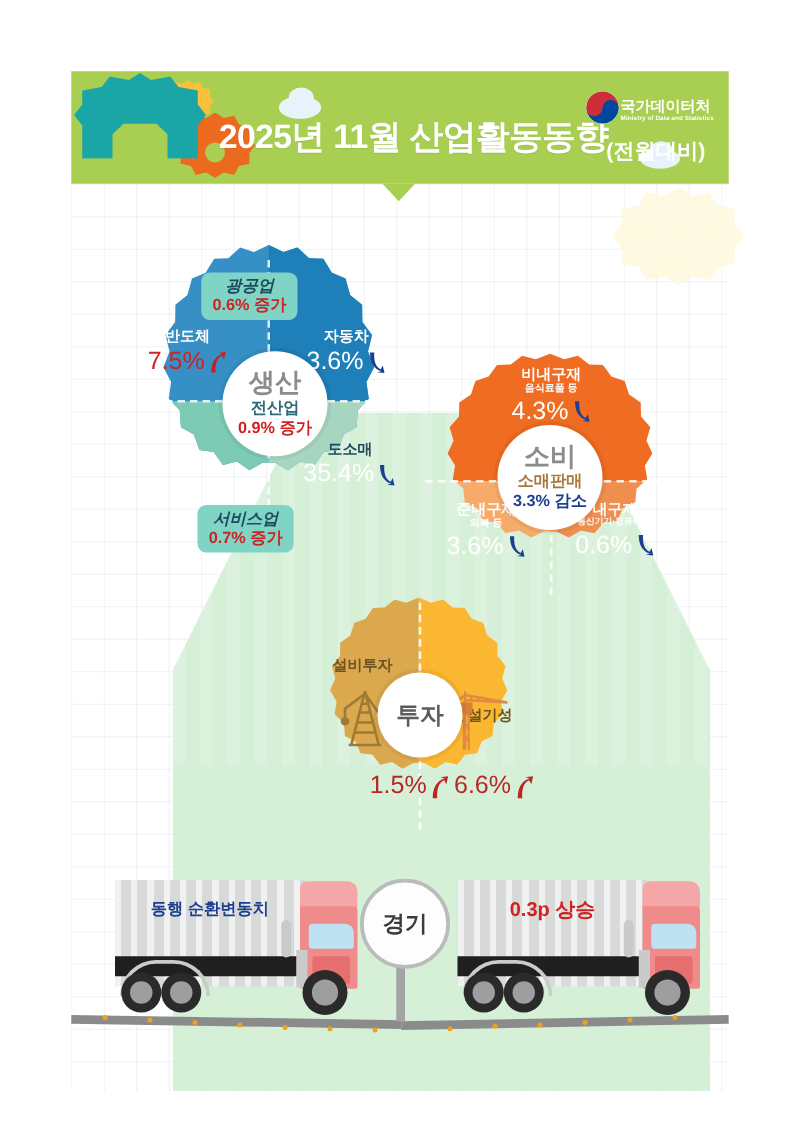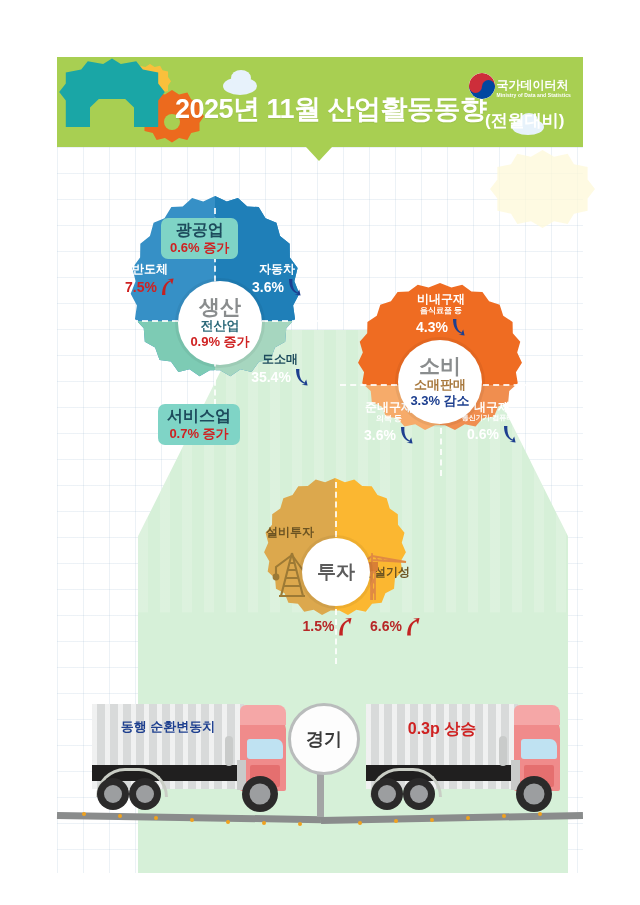--- a/index.html
+++ b/index.html
@@ -119,28 +119,28 @@
   #prod-wrap{position:absolute;left:108px;top:196px;width:214px;height:250px;}
   #prod-q-tl{position:absolute;left:0;top:0;width:214px;height:250px;background:#3690c6;}
   #prod-q-tr{position:absolute;left:107px;top:0;width:107px;height:125px;background:#1f7fb8;}
   #prod-q-bl{position:absolute;left:0;top:125px;width:107px;height:125px;background:#7dcbb4;}
   #prod-q-br{position:absolute;left:107px;top:125px;width:107px;height:125px;background:#a6d6bf;}
 
   .lbl-box{
     position:absolute;border-radius:7px;text-align:center;padding:3px 9px 4px;
     line-height:1.18;white-space:nowrap;
   }
-  .lbl-box .l1{font-size:16px;font-weight:700;color:#1d4b5c;display:block;}
+  .lbl-box .l1{font-size:13px;font-weight:700;color:#1d4b5c;display:block;font-style:italic;}
   .lbl-box .l2{font-size:13px;font-weight:700;color:#cf2222;display:block;}
 
   .sector{position:absolute;text-align:center;white-space:nowrap;}
   .sector .s-name{font-size:12px;font-weight:700;display:block;line-height:1.2;}
   .sector .s-sub{font-size:8px;font-weight:700;display:block;line-height:1.2;}
   .sector .s-row{display:flex;align-items:center;justify-content:center;gap:2px;margin-top:2px;}
-  .sector .s-val{font-size:14px;font-weight:700;}
+  .sector .s-val{font-size:20px;font-weight:400;}
 
   .arrow{width:16px;height:18px;display:inline-block;position:relative;}
   .arrow svg{display:block;}
 
   
   #cons-wrap{position:absolute;left:336px;top:283px;width:208px;height:204px;}
   #cons-q-t{position:absolute;left:0;top:0;width:208px;height:102px;background:#ef6c22;}
   #cons-q-bl{position:absolute;left:0;top:102px;width:104px;height:102px;background:#f6ab6a;}
   #cons-q-br{position:absolute;left:104px;top:102px;width:104px;height:102px;background:#f08e4f;}
 

